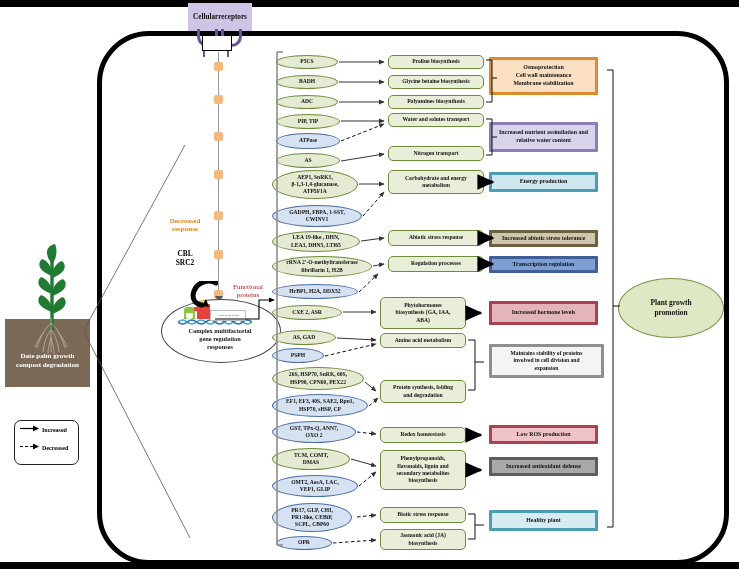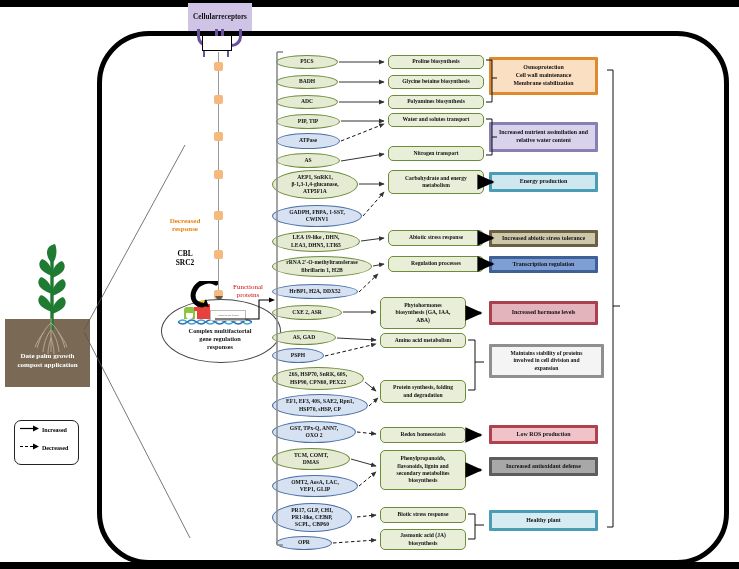--- a/index.html
+++ b/index.html
@@ -257,21 +257,21 @@
       <path d="M29 12 C24 18 22 26 21 34"></path>
       <path d="M29 12 C34 18 36 26 37 34"></path>
       <path d="M29 20 C27 26 26 31 26 36"></path>
       <path d="M29 20 C31 26 32 31 32 36"></path>
       <path d="M22 14 C18 19 15 24 13 29"></path>
       <path d="M36 14 C40 19 43 24 45 29"></path>
     </g>
   </svg>
   <div class="compost-label">
     <span>Date palm growth</span><br>
-    <span>compost application</span>
+    <span>compost degradation</span>
   </div>
   <svg class="zoom-line" viewBox="0 0 170 400">
     <path d="M125 5 L24 190" stroke="#555" stroke-width="0.8" fill="none"></path>
     <path d="M24 192 L130 398" stroke="#555" stroke-width="0.8" fill="none"></path>
   </svg>
 
   <div class="legend-box"></div>
   <svg class="abs" style="left:20px;top:424px;width:20px;height:9px;" viewBox="0 0 20 9">
     <path d="M0 4.5 L15 4.5" stroke="#000" stroke-width="1.2"></path>
     <path d="M13 1.5 L19 4.5 L13 7.5 Z" fill="#000"></path>
@@ -426,20 +426,26 @@
     </div>
 
   <div class="outcome" style="left:489px;top:457px;width:109px;height:19px;background:#a8a8a8;border-color:#5d5d5d;">
       <span>Increased antioxidant defense</span>
     </div>
 
   <div class="outcome" style="left:489px;top:510px;width:109px;height:21px;background:#d6ecf2;border-color:#4b9cb5;">
       <span>Healthy plant</span>
     </div>
 
+  <div class="pgp">
+    <div>
+      <span>Plant growth</span><br>
+      <span>promotion</span>
+    </div>
+  </div>
 
   <svg id="wires" viewBox="0 0 739 569">
     <defs>
       <marker id="ah" markerWidth="6" markerHeight="6" refX="5" refY="3" orient="auto">
         <path d="M0 0.6 L5.6 3 L0 5.4 Z" fill="#333"></path>
       </marker>
       <marker id="ahb" markerWidth="7" markerHeight="7" refX="6" refY="3.5" orient="auto">
         <path d="M0 0.5 L6.6 3.5 L0 6.5 Z" fill="#000"></path>
       </marker>
     </defs>

